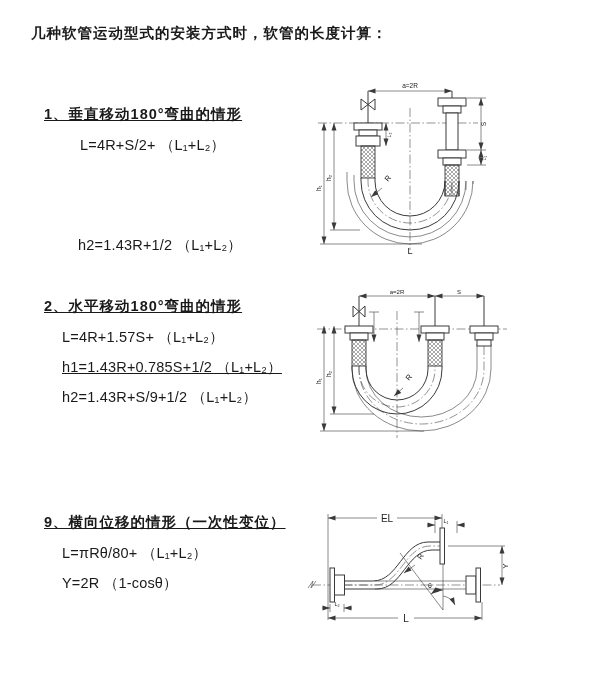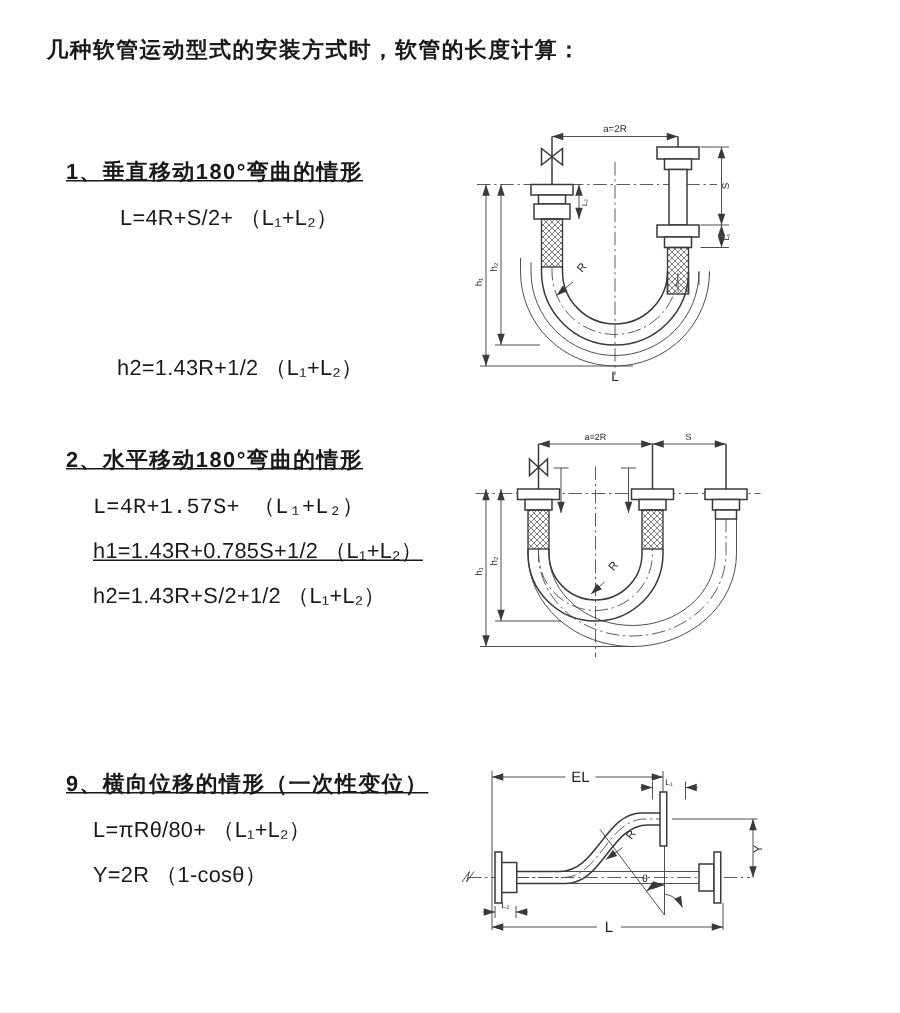--- a/index.html
+++ b/index.html
@@ -93,23 +93,23 @@
     <line class="dt" x1="20" y1="152" x2="50" y2="152"></line>
     <line class="dt" x1="10" y1="166" x2="112" y2="166"></line>
 
     <text class="lbl" font-size="7.5" transform="rotate(-50 78 104)" x="78" y="104">R</text>
     <line class="dt" x1="72" y1="110" x2="61" y2="119" marker-end="url(#ar1)"></line>
 
     <text class="lbl" font-size="9" text-anchor="middle" x="100" y="176">L</text>
   </svg>
 
   <div class="sec-heading" style="left:44px; top:297px;text-align:center;">2、水平移动180°弯曲的情形</div>
-  <div class="formula" style="left:62px; top:328px;font-family:Liberation Mono, monospace;">L=4R+1.57S+ （L₁+L₂）</div>
+  <div class="formula" style="left:62px; top:328px;">L=4R+1.57S+ （L₁+L₂）</div>
   <div class="formula" style="left:62px; top:358px;text-decoration:underline;">h1=1.43R+0.785S+1/2 （L₁+L₂）</div>
-  <div class="formula" style="left:62px; top:388px;">h2=1.43R+S/2+1/2 （L₁+L₂）</div>
+  <div class="formula" style="left:62px; top:388px;">h2=1.43R+S/9+1/2 （L₁+L₂）</div>
 
   <svg class="diagram" style="left:312px; top:286px;" width="290" height="160" viewBox="0 0 290 160">
     <defs>
       <marker id="ar2" markerWidth="9" markerHeight="8" refX="8" refY="3" orient="auto-start-reverse" markerUnits="userSpaceOnUse">
         <path d="M0.5,0.5 L8,3 L0.5,5.5 Z" fill="#3a3a3a"></path>
       </marker>
       <pattern id="ha2" patternUnits="userSpaceOnUse" width="4" height="4">
         <path d="M0,4 L4,0 M0,0 L4,4" stroke="#555" stroke-width="0.5"></path>
       </pattern>
     </defs>

